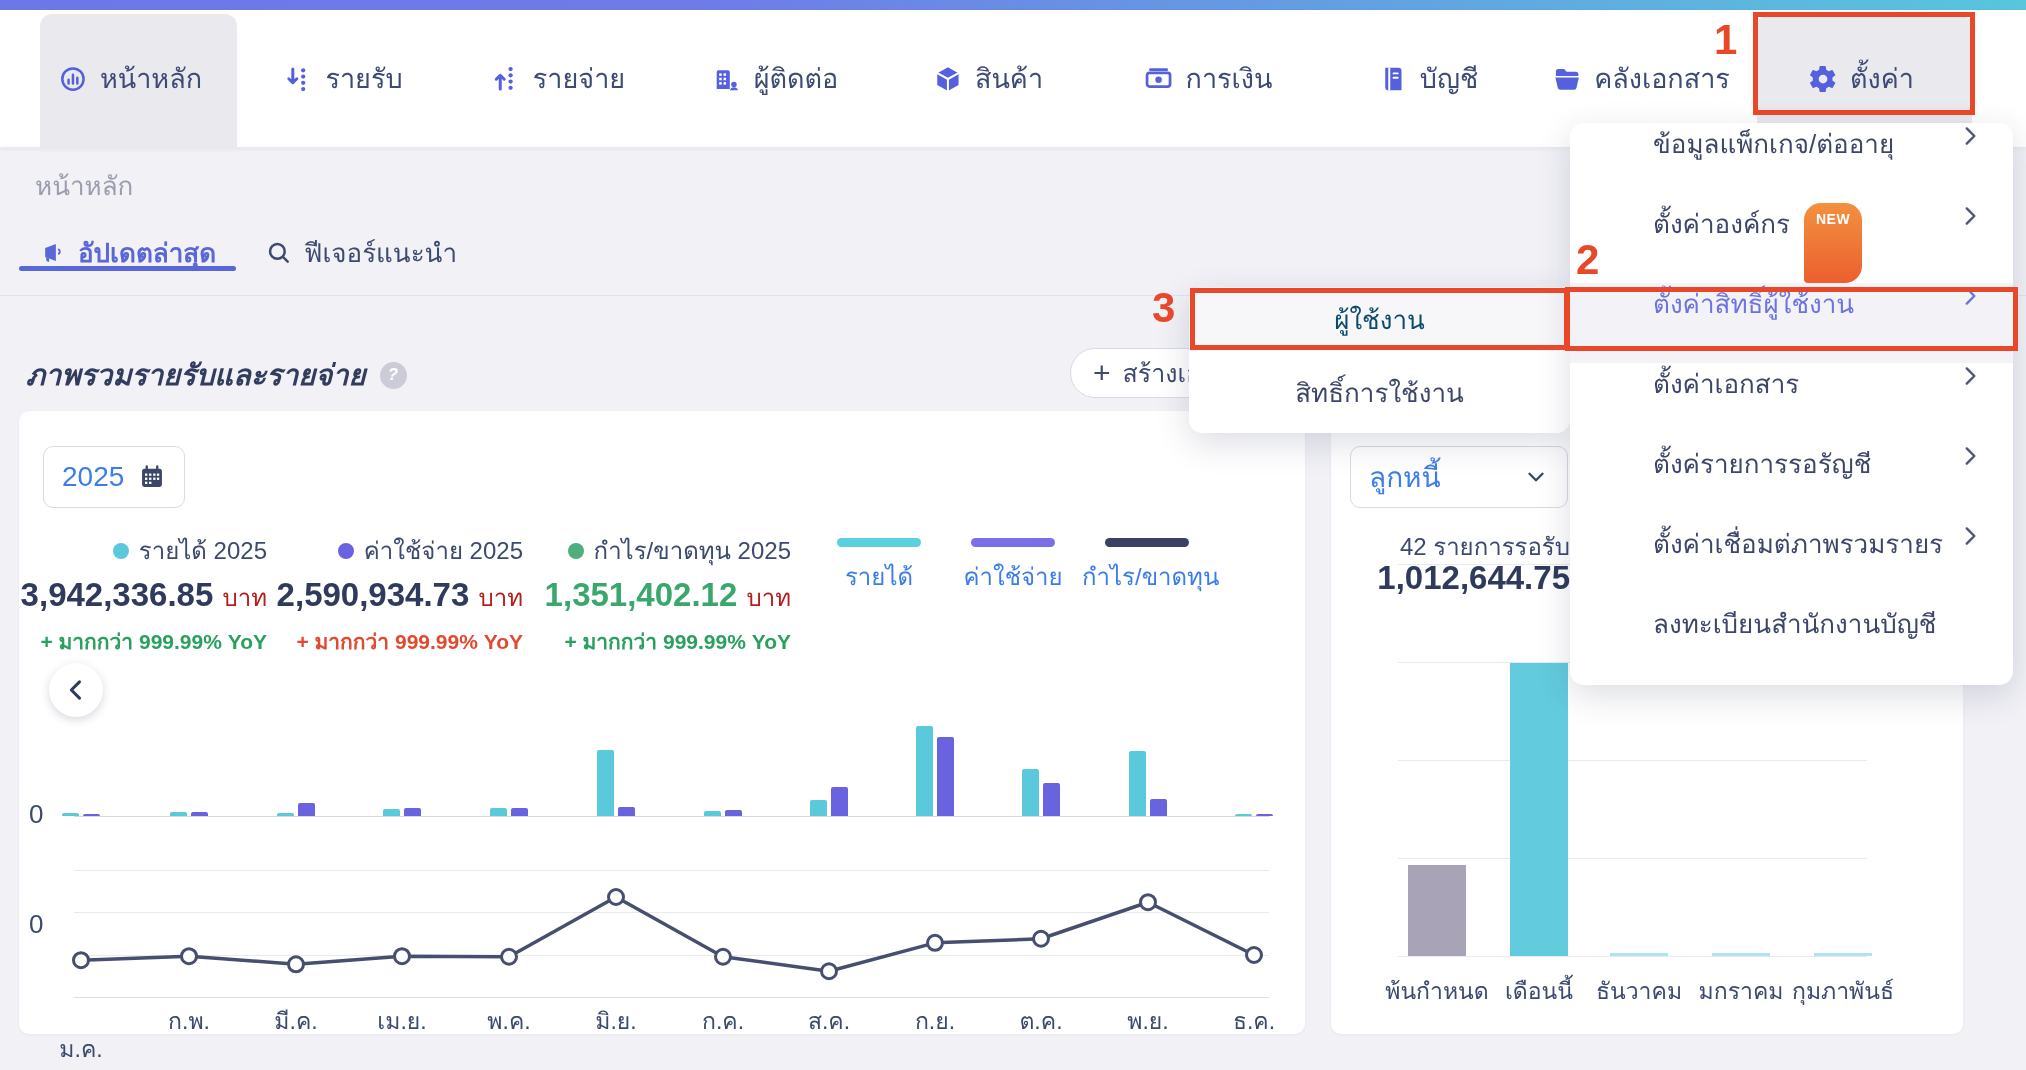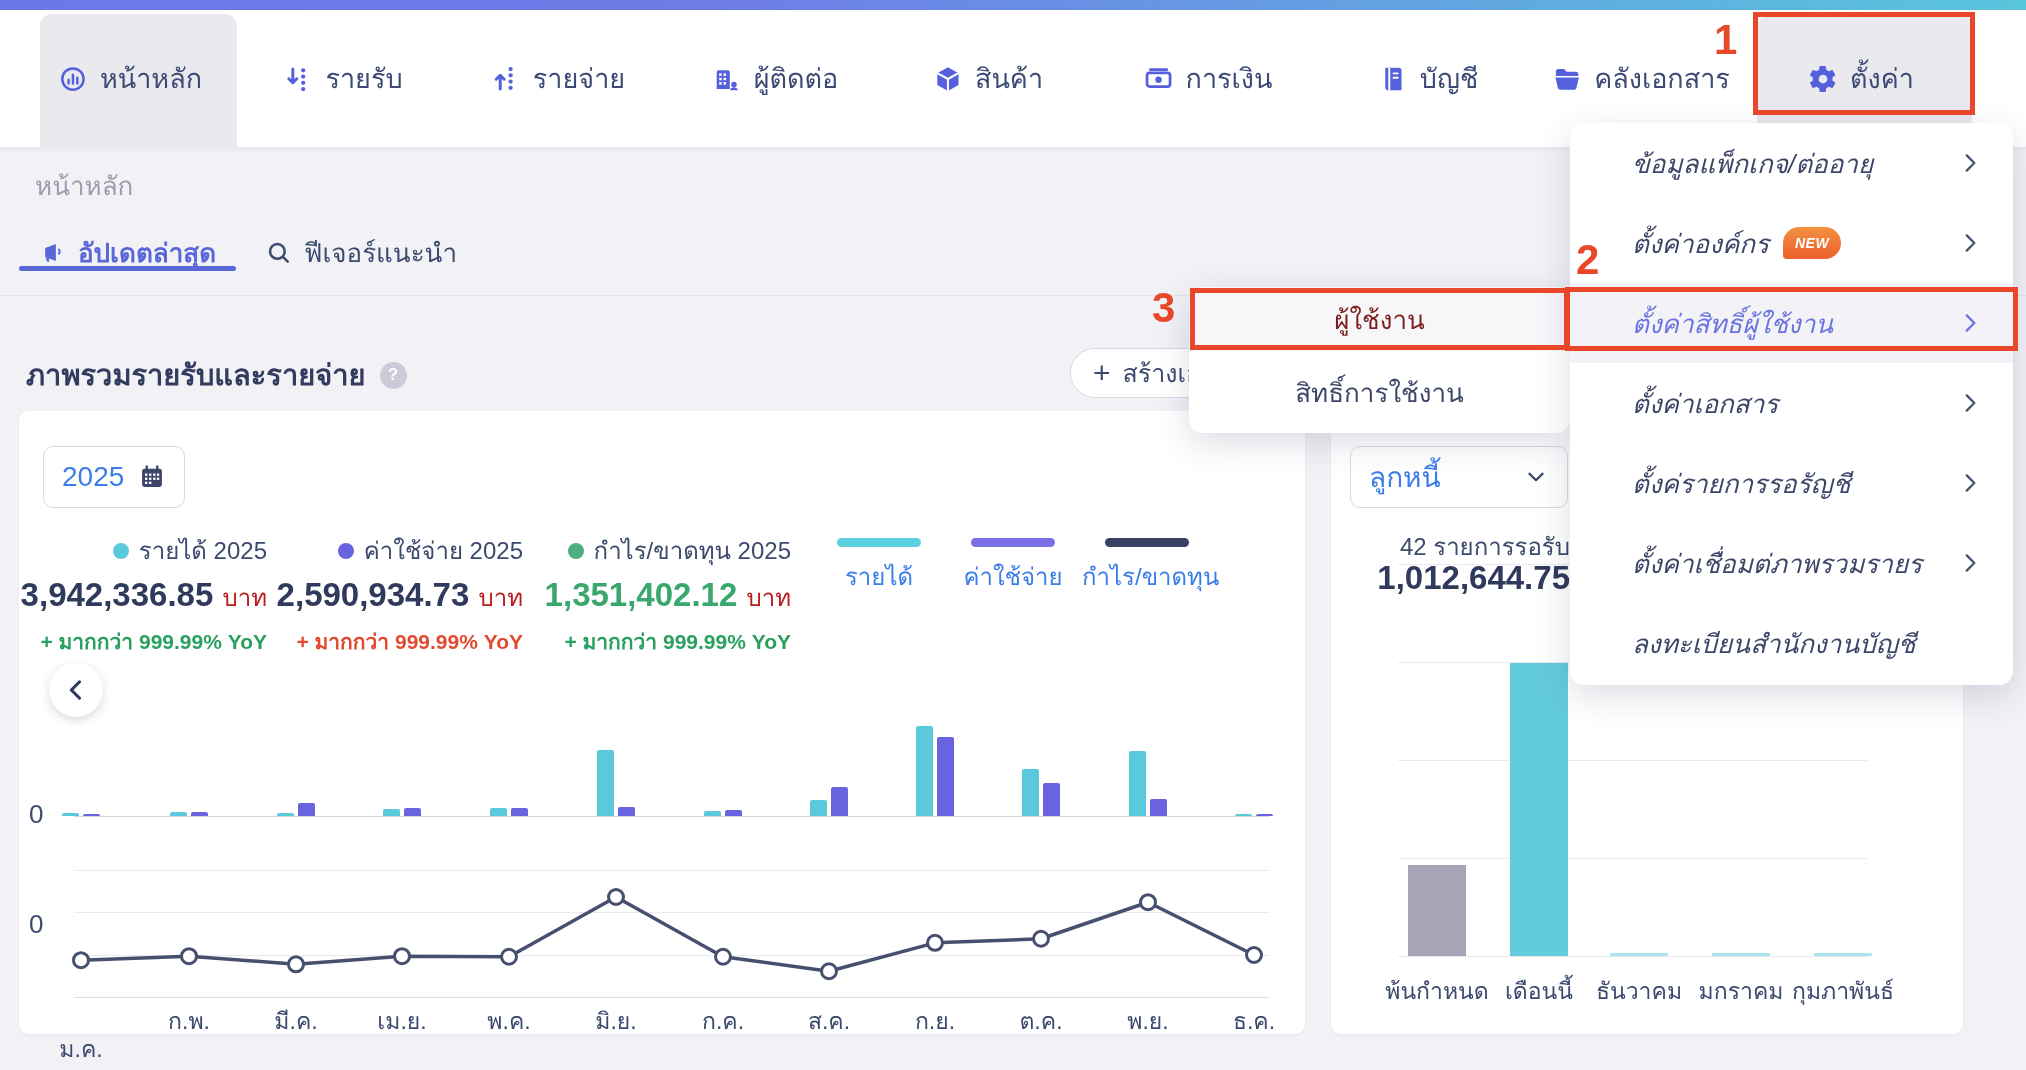--- a/index.html
+++ b/index.html
@@ -14,21 +14,21 @@
   .nav-settings-bg{left:1757px;top:6px;width:215px;height:128px;background:#e9e9ee;border-radius:10px;}
   
   #breadcrumb{left:35px;top:165px;font-size:26px;color:#9b9dae;}
   .tab{display:flex;align-items:center;gap:12px;font-size:26px;cursor:pointer;}
   #tab-updates{left:39px;top:232px;color:#5a67d8;font-weight:bold;}
   #tab-features{left:265px;top:232px;color:#3c4a6e;}
   .tab .tico{width:27px;height:27px;}
   #tab-underline{left:19px;top:266px;width:217px;height:5px;background:#5a67d8;border-radius:3px;}
   #tabs-divider{left:0;top:295px;width:2026px;height:1px;background:#e2e2ea;}
   
-  #section-title{left:26px;top:352px;font-size:29px;font-weight:bold;color:#323c5e;display:flex;align-items:center;gap:14px;}
+  #section-title{left:26px;top:352px;font-size:29px;font-weight:bold;color:#323c5e;display:flex;align-items:center;gap:14px;font-style:italic;}
   .help-badge{width:27px;height:27px;border-radius:50%;background:#cbccd8;color:#fff;font-size:17px;font-weight:bold;display:flex;align-items:center;justify-content:center;}
   #create-btn{left:1070px;top:348px;width:170px;height:50px;background:#fff;border:1px solid #d8dae5;border-radius:26px;display:flex;align-items:center;justify-content:flex-start;padding-left:22px;gap:12px;font-size:25px;color:#3c4a6e;box-sizing:border-box;}
   
   .card{background:#fff;border-radius:10px;box-shadow:0 1px 3px rgba(40,45,80,.05);}
   #overview-card{left:19px;top:411px;width:1286px;height:623px;}
   #receivable-card{left:1331px;top:411px;width:632px;height:623px;}
   .picker-box{border:1px solid #d8dae5;border-radius:10px;background:#fff;display:flex;align-items:center;justify-content:space-between;padding:0 18px;box-sizing:border-box;font-size:28px;color:#3b7de9;}
   #year-box{left:24px;top:35px;width:142px;height:62px;}
   #year-box .cico{width:28px;height:28px;color:#3b4668;}
   
@@ -51,21 +51,21 @@
   #back-btn svg{width:28px;height:28px;}
   
   #receivable-dropdown{left:19px;top:35px;width:218px;height:62px;}
   #receivable-dropdown .cico{width:26px;height:26px;color:#3b4668;}
   #pending-text{left:0px;top:116px;width:239px;text-align:right;font-size:24px;color:#3c4a6e;}
   #amount-text{left:0px;top:148px;width:239px;text-align:right;font-size:33px;font-weight:bold;color:#2f3a5c;}
   .rc-label{position:absolute;width:110px;text-align:center;font-size:23px;color:#3c4a6e;}
   
   .menu-panel{background:#fff;border-radius:14px;box-shadow:0 10px 34px rgba(40,45,80,.16);}
   #settings-menu{left:1570px;top:123px;width:443px;height:562px;}
-  .menu-item{height:80px;display:flex;align-items:center;padding:0 30px 0 62px;font-size:26px;color:#3d4668;cursor:pointer;font-style:italic;}
+  .menu-item{height:80px;display:flex;padding:0 30px 0 83px;font-size:26px;color:#3d4668;cursor:pointer;}
   .menu-item .mlabel{flex:0 0 auto;}
   .menu-item .mspacer{flex:1;}
   .menu-item .chev{width:26px;height:26px;color:#4a5578;}
   .menu-item.hl{background:#f2f2f7;color:#6b74e0;}
   .menu-item.hl .chev{color:#6b74e0;}
   .menu-item:first-child{border-radius:14px 14px 0 0;}
   .menu-item:last-child{border-radius:0 0 14px 14px;}
   .new-badge{margin-left:14px;background:linear-gradient(180deg,#f2913f,#ec5f2e);color:#fff;font-size:14px;font-weight:bold;padding:8px 12px;border-radius:17px 17px 17px 4px;letter-spacing:.5px;}
   #user-submenu{left:1189px;top:287px;width:381px;height:146px;}
   .submenu-item{display:flex;align-items:center;justify-content:center;font-size:26px;cursor:pointer;}
@@ -350,21 +350,21 @@
         <div class="vbar" style="left:483px;top:542px;width:58px;height:3px;background:#ade4ef;border-radius:0;"></div>
         <div class="rc-label" style="left:51px;top:562px;">พ้นกำหนด</div>
         <div class="rc-label" style="left:153px;top:562px;">เดือนนี้</div>
         <div class="rc-label" style="left:253px;top:562px;">ธันวาคม</div>
         <div class="rc-label" style="left:355px;top:562px;">มกราคม</div>
         <div class="rc-label" style="left:457px;top:562px;">กุมภาพันธ์</div>
       </div>
   </div>
 
   <div id="user-submenu" class="abs menu-panel">
-      <div class="submenu-item" style="height: 64px; color: #7f1d1d; background: rgb(247, 247, 250); border-radius: 14px 14px 0px 0px;">
+      <div class="submenu-item" style="height: 64px; color: #0c4a6e; background: rgb(247, 247, 250); border-radius: 14px 14px 0px 0px;">
         <span>ผู้ใช้งาน</span>
       </div>
       <div class="submenu-item" style="height: 82px; color: rgb(61, 70, 104); background: rgb(255, 255, 255); border-radius: 0px 0px 14px 14px;">
         <span>สิทธิ์การใช้งาน</span>
       </div>
     </div>
 
   <div id="settings-menu" class="abs menu-panel">
       <div class="menu-item">
         <span class="mlabel">ข้อมูลแพ็กเกจ/ต่ออายุ</span>

